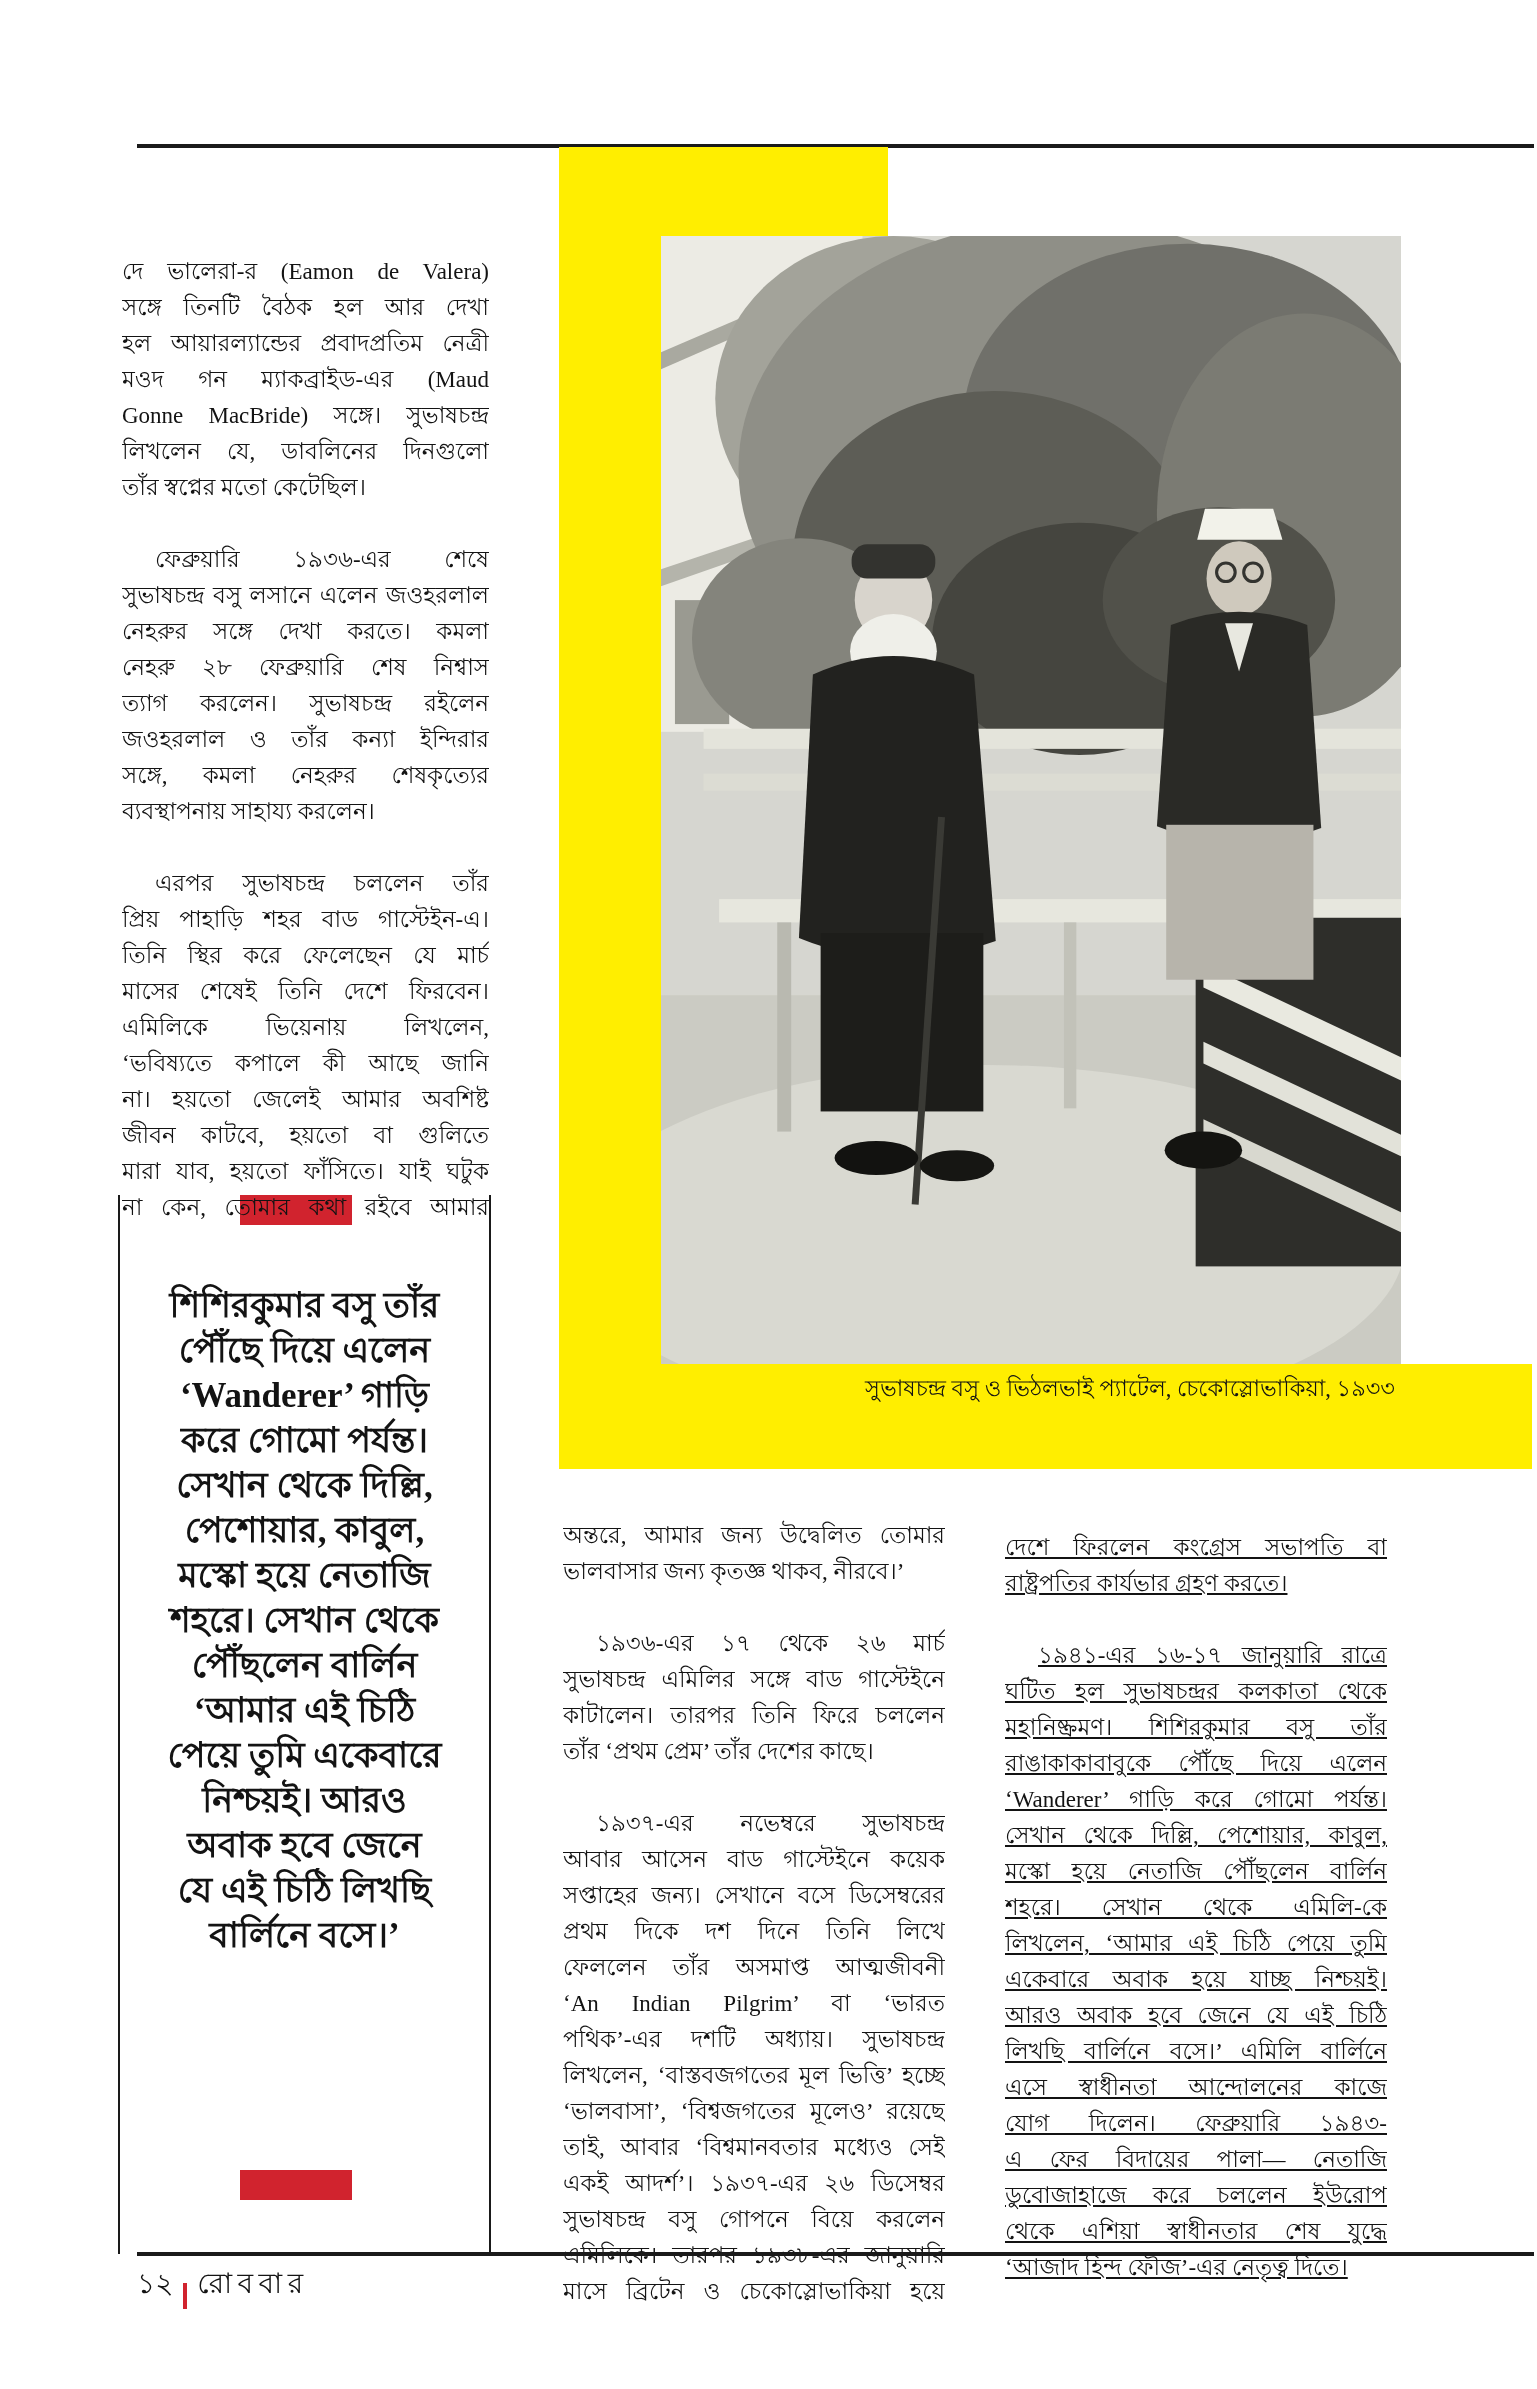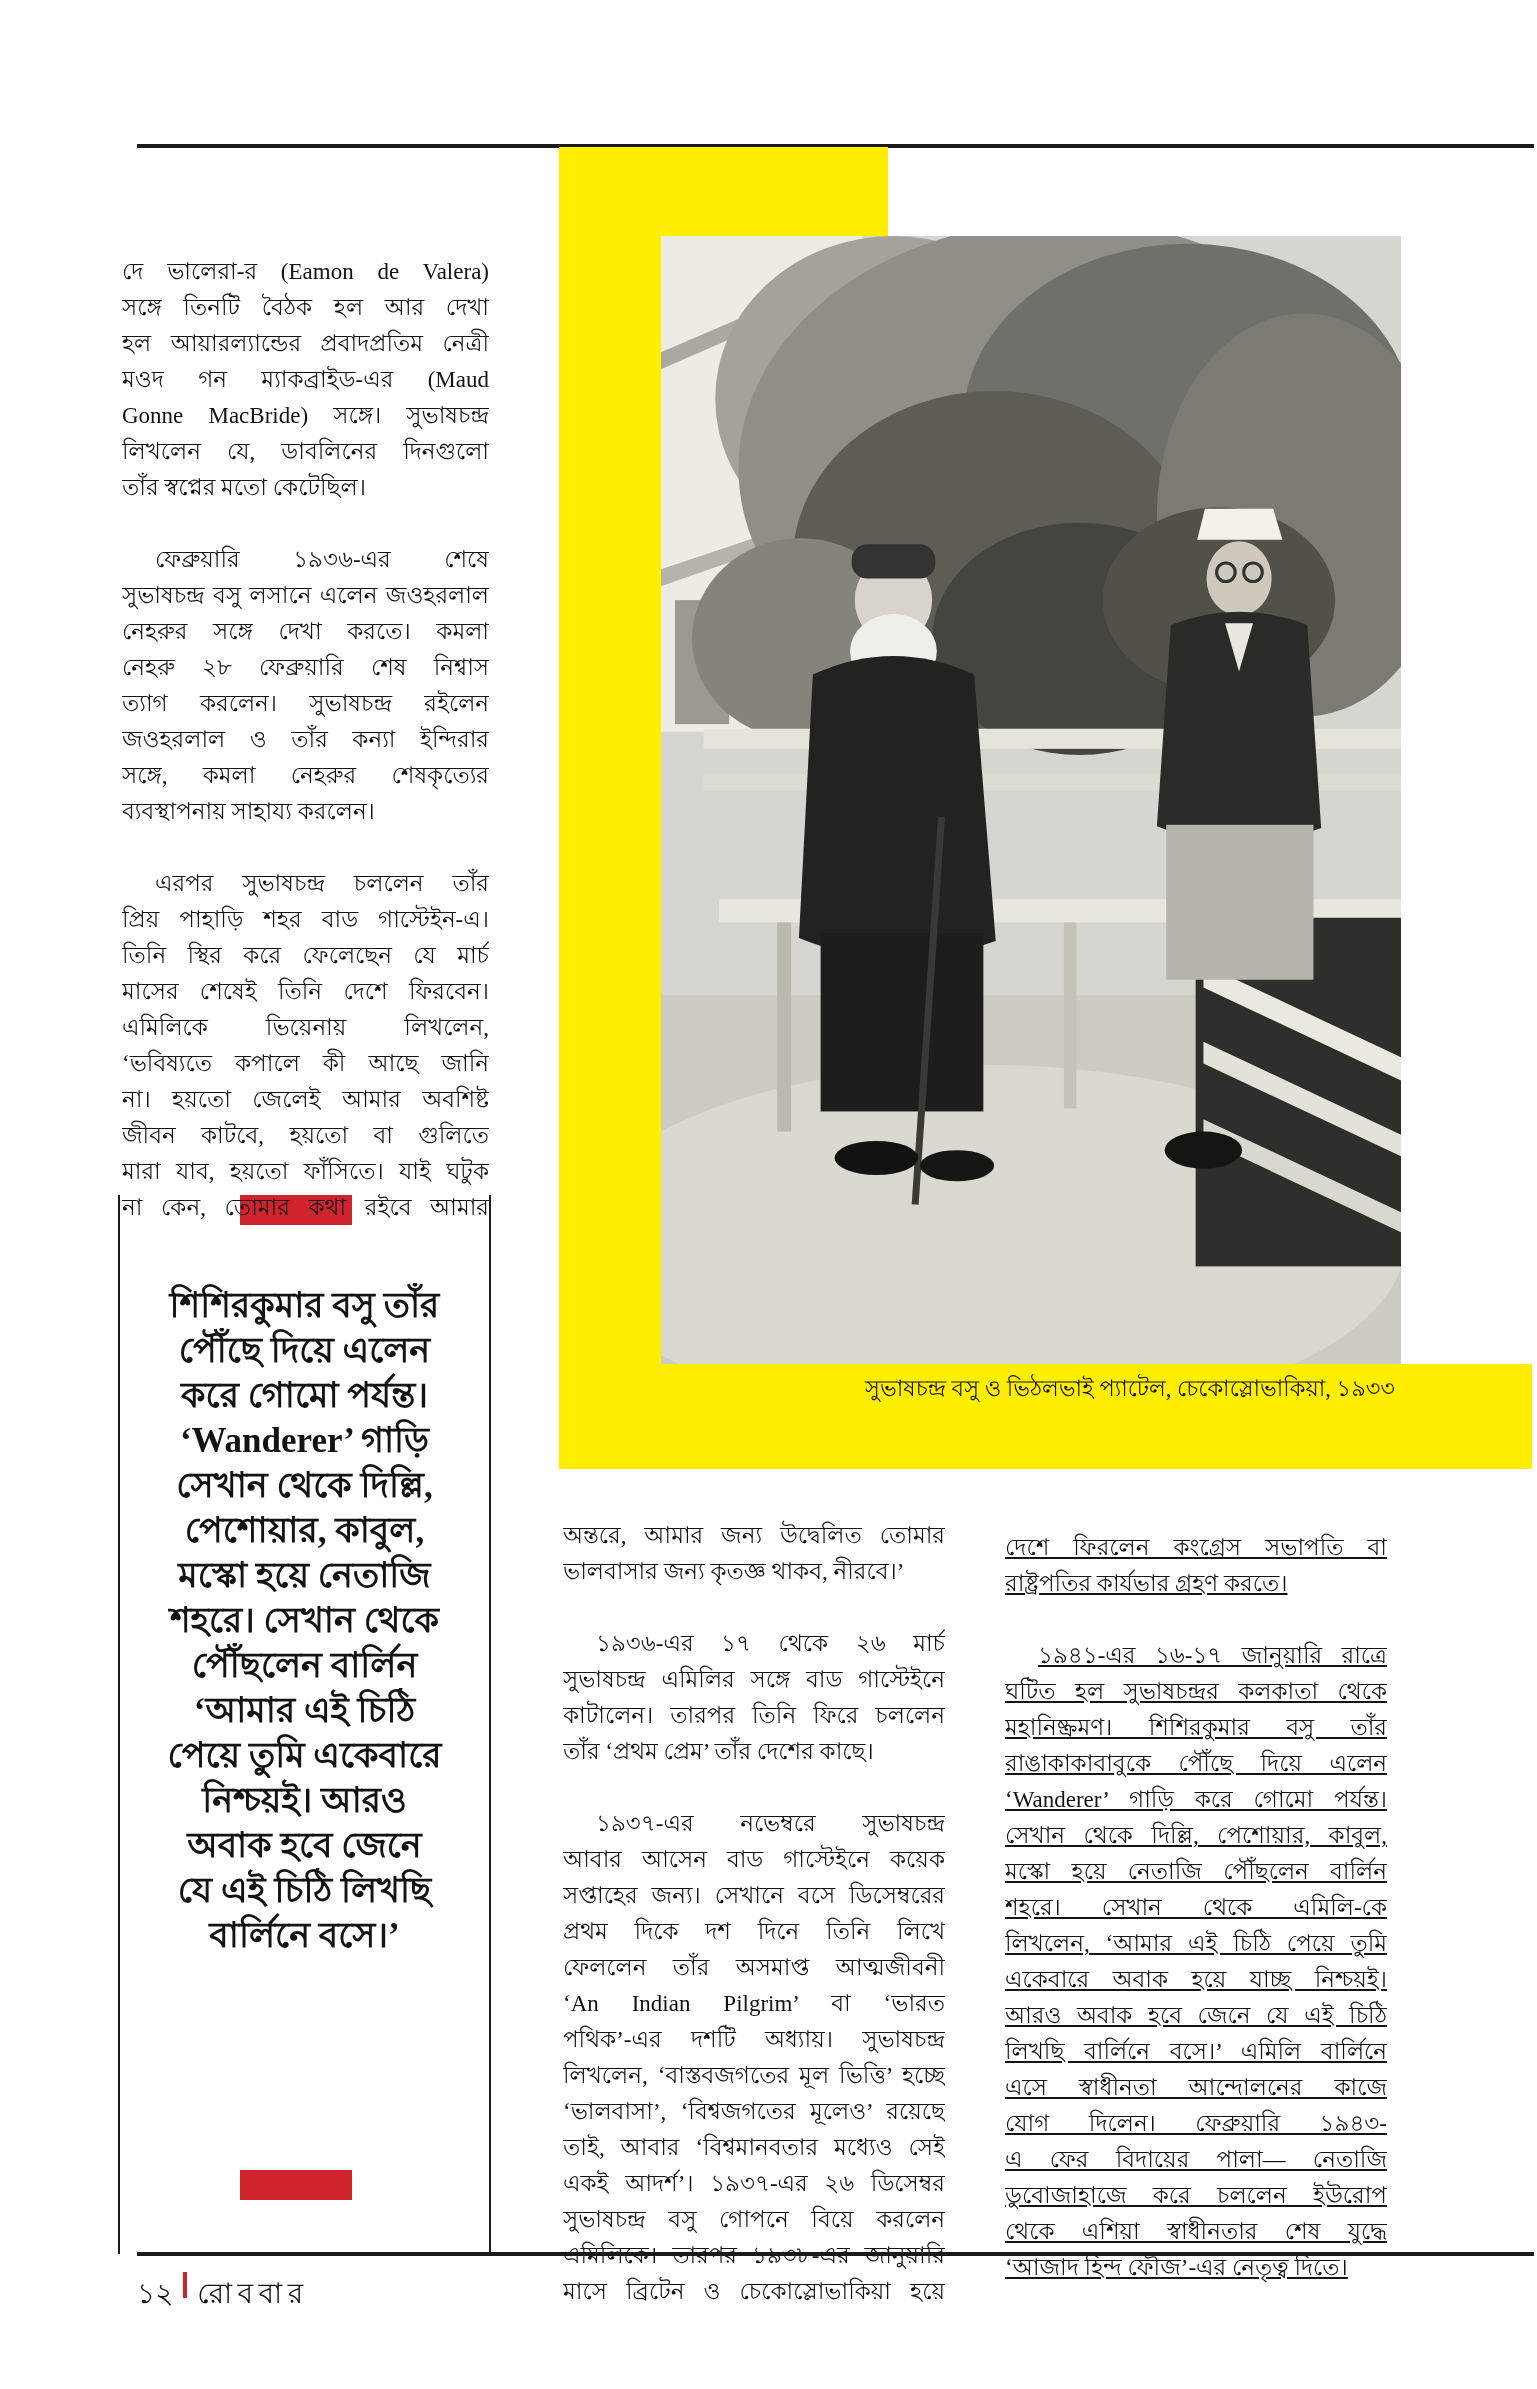--- a/index.html
+++ b/index.html
@@ -31,21 +31,21 @@
   #col-mid{left:563px;top:1518px;width:382px;}
   #col-right{left:1005px;top:1530px;width:382px;text-decoration:underline;}
   
   .redbar{left:240px;width:112px;height:29.5px;background:var(--red);}
   #pq-bar-top{top:1195px;}
   #pq-bar-bottom{top:2170px;}
   #pull-quote{left:126px;top:1283px;width:357px;font-weight:bold;font-size:35px;}
   #pull-quote .tline{height:45px;line-height:45px;white-space:nowrap;overflow:hidden;
                      text-align:center;text-align-last:center;}
   
-  #footer{left:137px;top:2272px;height:37px;display:flex;align-items:flex-start;gap:10px;
+  #footer{left:137px;top:2272px;height:37px;display:flex;align-items:flex-end;gap:10px;
           font-size:28px;}
   #footer .sep{width:3.9px;height:26px;background:var(--red);}
   #footer .mag{letter-spacing:5.4px;}
 </style>
 </head>
 <body>
 
 <div id="page">
 
   <div class="abs" id="top-rule"></div>
@@ -107,22 +107,22 @@
 
   <div class="abs" id="caption">সুভাষচন্দ্র বসু ও ভিঠলভাই প্যাটেল, চেকোস্লোভাকিয়া, ১৯৩৩</div>
 
   <div class="abs vrule" id="pq-rule-left"></div>
   <div class="abs vrule" id="pq-rule-right"></div>
   <div class="abs redbar" id="pq-bar-top"></div>
   <div class="abs redbar" id="pq-bar-bottom"></div>
   <div class="abs" id="pull-quote">
       <div class="tline">শিশিরকুমার বসু তাঁর</div>
       <div class="tline">পৌঁছে দিয়ে এলেন</div>
+      <div class="tline">‘Wanderer’ গাড়ি</div>
       <div class="tline">করে গোমো পর্যন্ত।</div>
-      <div class="tline">‘Wanderer’ গাড়ি</div>
       <div class="tline">সেখান থেকে দিল্লি,</div>
       <div class="tline">পেশোয়ার, কাবুল,</div>
       <div class="tline">মস্কো হয়ে নেতাজি</div>
       <div class="tline">শহরে। সেখান থেকে</div>
       <div class="tline">পৌঁছলেন বার্লিন</div>
       <div class="tline">‘আমার এই চিঠি</div>
       <div class="tline">পেয়ে তুমি একেবারে</div>
       <div class="tline">নিশ্চয়ই। আরও</div>
       <div class="tline">অবাক হবে জেনে</div>
       <div class="tline">যে এই চিঠি লিখছি</div>

